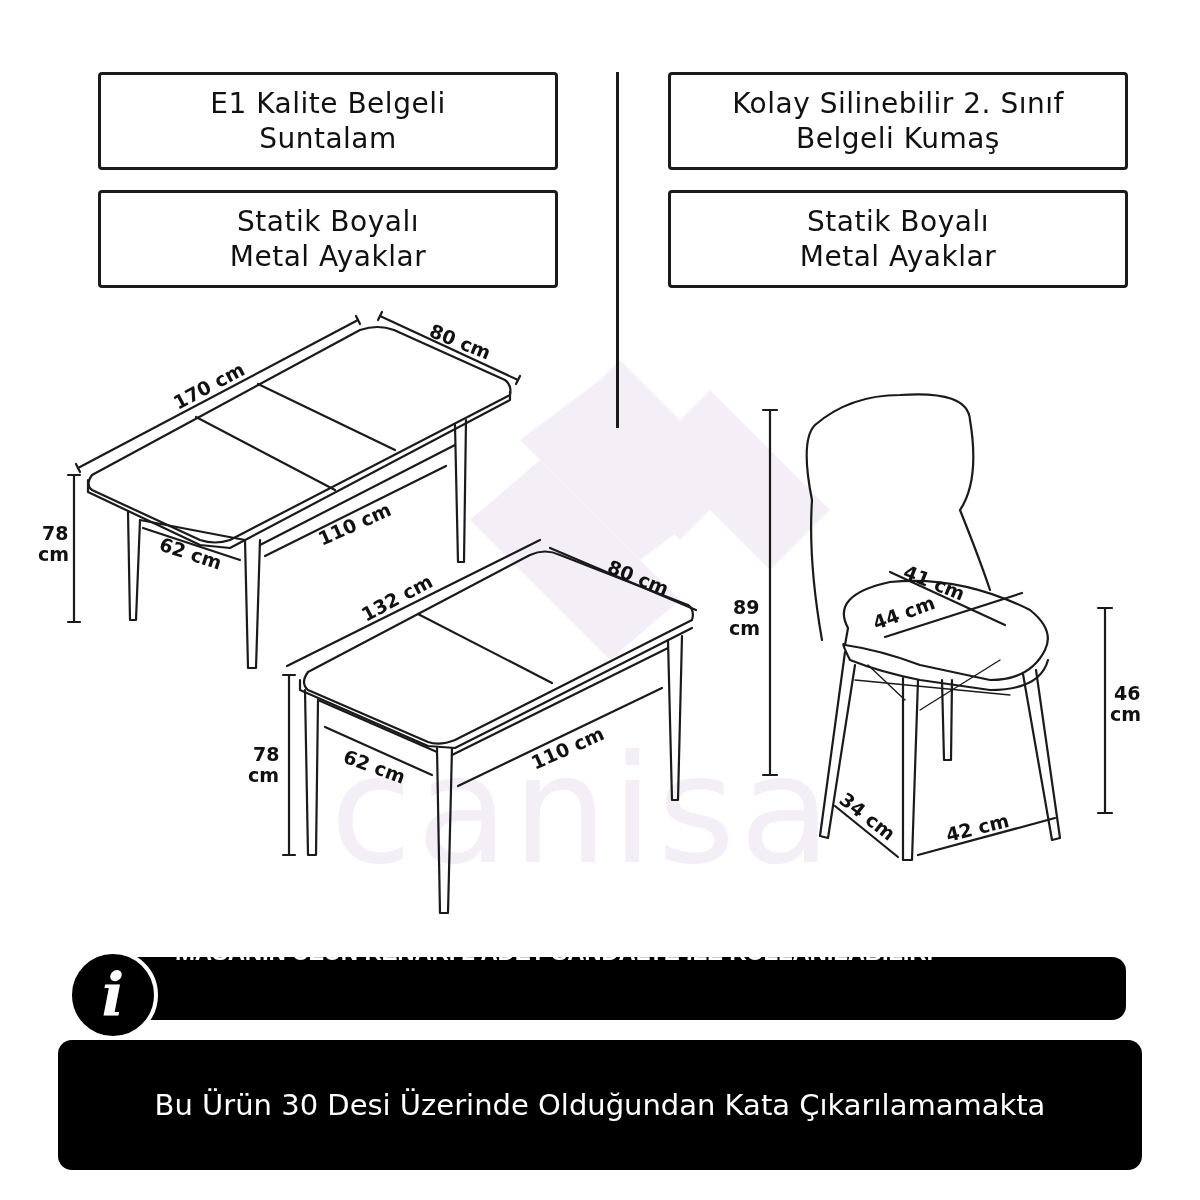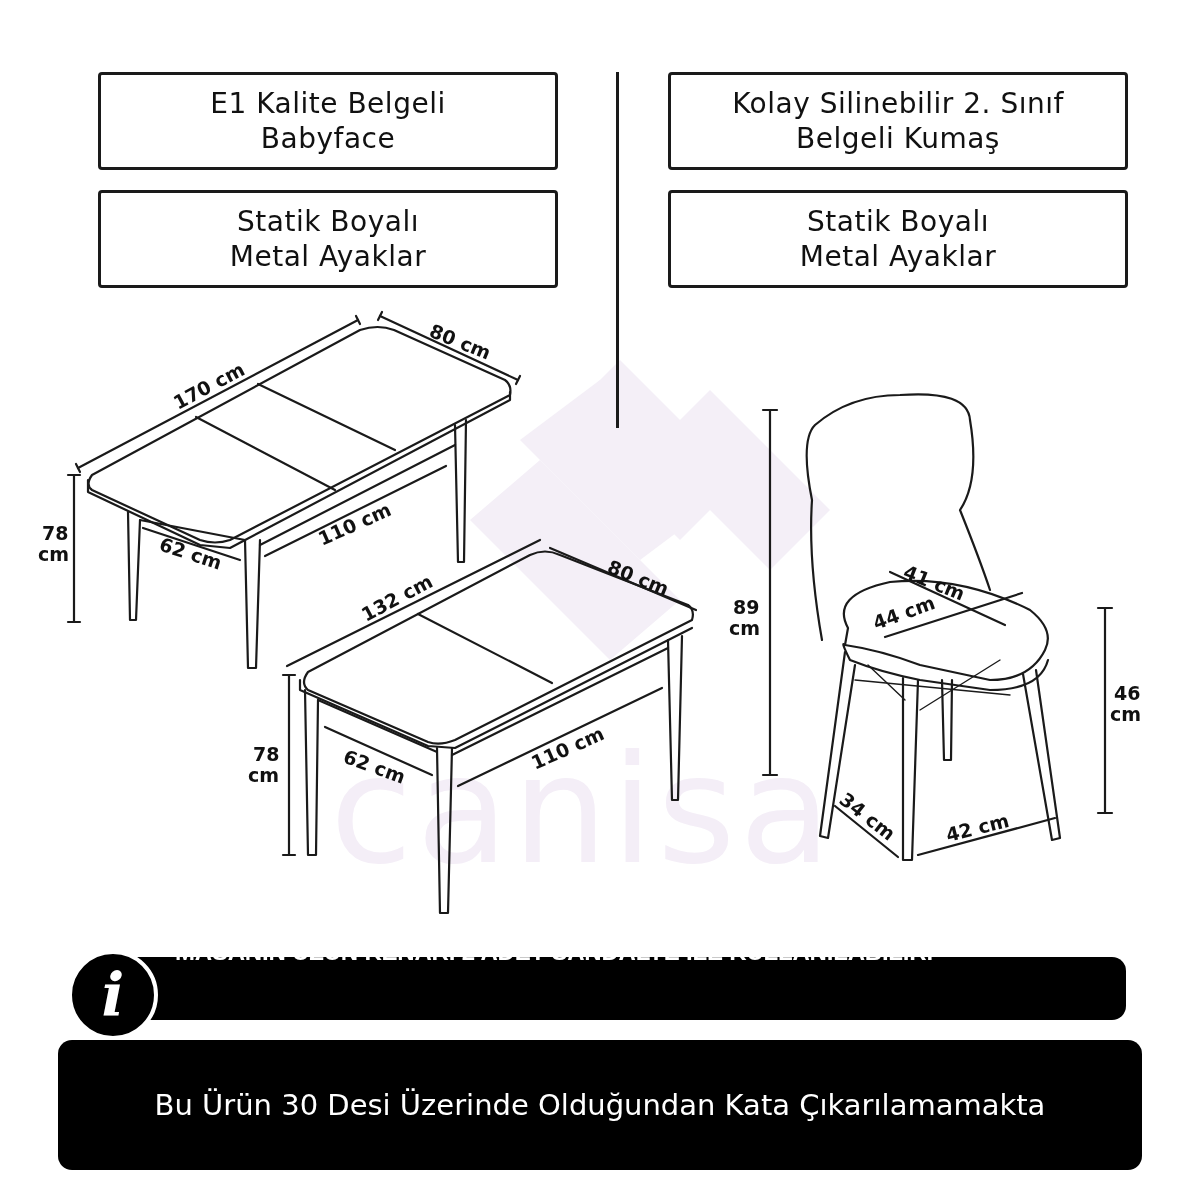--- a/index.html
+++ b/index.html
@@ -33,21 +33,21 @@
     <polygon points="520,440 600,380 720,500 640,560"></polygon>
     <polygon points="560,420 680,540 740,480 620,360"></polygon>
     <polygon points="650,450 770,570 830,510 710,390"></polygon>
     <polygon points="470,520 540,460 680,600 610,660"></polygon>
   </g>
   <text x="330" y="862" font-family="DejaVu Sans, sans-serif" font-size="150" fill="#f4eef7" letter-spacing="4">canisa</text>
 </svg>
 
 <div class="feature-box" style="left:98px; top:72px; width:454px; height:92px;">
   <span>E1 Kalite Belgeli</span>
-  <span>Babyface</span>
+  <span>Suntalam</span>
 </div>
 <div class="feature-box" style="left:98px; top:190px; width:454px; height:92px;">
   <span>Statik Boyalı</span>
   <span>Metal Ayaklar</span>
 </div>
 
 <div class="divider"></div>
 
 <div class="feature-box" style="left:668px; top:72px; width:454px; height:92px;">
   <span>Kolay Silinebilir 2. Sınıf</span>

